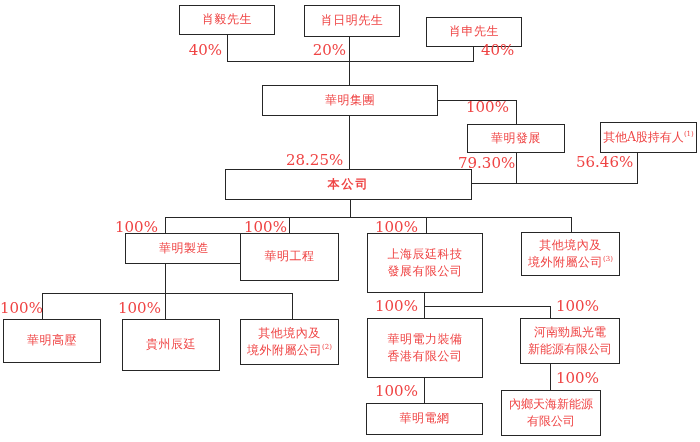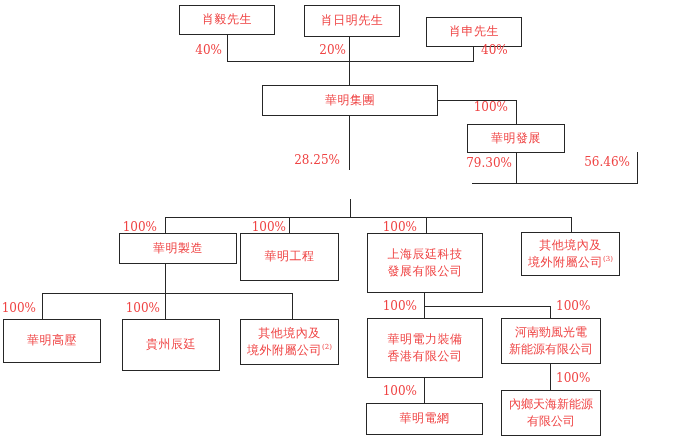--- a/index.html
+++ b/index.html
@@ -9,21 +9,21 @@
   }
   .ln{position:absolute;background:#262626;}
   .box{
     position:absolute;box-sizing:border-box;border:1px solid #262626;background:#ffffff;
     display:flex;flex-direction:column;align-items:center;justify-content:center;
     text-align:center;font-size:12px;letter-spacing:0.5px;line-height:1.45;
   }
   .box .l{display:block;white-space:nowrap;}
   .bold{font-weight:bold;letter-spacing:2px;}
   .pct{
-    position:absolute;font-size:12px;line-height:12px;height:12px;white-space:nowrap;
+    position:absolute;font-size:15px;line-height:12px;height:12px;white-space:nowrap;
   }
   .r{text-align:right;}
   sup{font-size:7px;letter-spacing:0;vertical-align:super;line-height:0;}
 </style>
 </head>
 <body>
 
 <div class="canvas">
 
   <div class="ln" style="left:227px;top:34px;width:1px;height:28px"></div>
@@ -62,21 +62,27 @@
   </div>
   <div class="box" style="left:426px;top:17px;width:96px;height:30px">
     <span class="l">肖申先生</span>
   </div>
   <div class="box" style="left:262px;top:85px;width:176px;height:31px">
     <span class="l">華明集團</span>
   </div>
   <div class="box" style="left:467px;top:124px;width:98px;height:29px">
     <span class="l">華明發展</span>
   </div>
-  <div class="box" style="left:119px;top:233px;width:118px;height:31px">
+  <div class="box" style="left:600px;top:122px;width:97px;height:31px;letter-spacing:0">
+    <span class="l"><span>其他A股持有人</span><sup>(1)</sup></span>
+  </div>
+  <div class="box" style="left:225px;top:169px;width:247px;height:31px">
+    <span class="l bold">本公司</span>
+  </div>
+  <div class="box" style="left:125px;top:233px;width:118px;height:31px">
     <span class="l">華明製造</span>
   </div>
   <div class="box" style="left:240px;top:233px;width:99px;height:48px">
     <span class="l">華明工程</span>
   </div>
   <div class="box" style="left:367px;top:233px;width:116px;height:60px">
     <span class="l">上海辰廷科技</span>
     <span class="l">發展有限公司</span>
   </div>
   <div class="box" style="left:521px;top:232px;width:99px;height:44px">
@@ -90,21 +96,21 @@
     <span class="l">貴州辰廷</span>
   </div>
   <div class="box" style="left:240px;top:319px;width:99px;height:46px">
     <span class="l">其他境內及</span>
     <span class="l"><span>境外附屬公司</span><sup>(2)</sup></span>
   </div>
   <div class="box" style="left:367px;top:318px;width:116px;height:60px">
     <span class="l">華明電力裝備</span>
     <span class="l">香港有限公司</span>
   </div>
-  <div class="box" style="left:501px;top:318px;width:100px;height:46px;letter-spacing:0">
+  <div class="box" style="left:520px;top:318px;width:100px;height:46px;letter-spacing:0">
     <span class="l">河南勁風光電</span>
     <span class="l">新能源有限公司</span>
   </div>
   <div class="box" style="left:366px;top:403px;width:117px;height:32px">
     <span class="l">華明電網</span>
   </div>
   <div class="box" style="left:501px;top:390px;width:100px;height:46px;letter-spacing:0">
     <span class="l">內鄉天海新能源</span>
     <span class="l">有限公司</span>
   </div>

